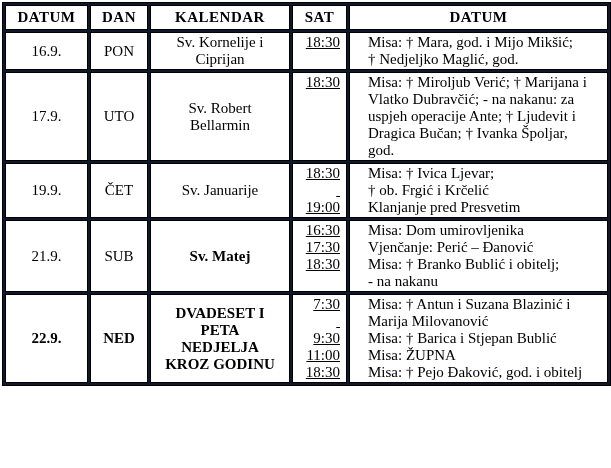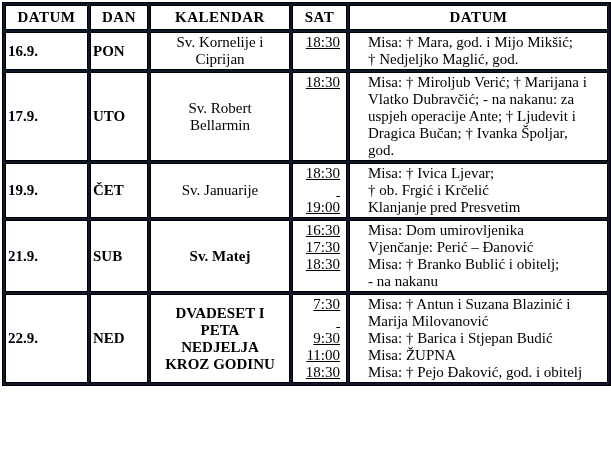--- a/index.html
+++ b/index.html
@@ -36,22 +36,22 @@
     vertical-align: middle;
     padding: 3px 1px;
     letter-spacing: 0.5px;
   }
   .schedule td {
     font-size: 15px;
     line-height: 17px;
     padding: 1px 2px;
   }
   td.c-datum, td.c-dan {
+    text-align: center;
     vertical-align: middle;
-    font-weight: bold;
   }
   td.c-kalendar {
     text-align: center;
     vertical-align: middle;
   }
   td.c-sat {
     text-align: right;
     vertical-align: top;
     padding-right: 6px;
     text-decoration: underline;
@@ -173,20 +173,20 @@
     <td class="c-sat">
             <div class="line">7:30</div>
             <div class="line">&nbsp;</div>
             <div class="line">9:30</div>
             <div class="line">11:00</div>
             <div class="line">18:30</div>
           </td>
     <td class="c-nakana">
             <div class="line">Misa: † Antun i Suzana Blazinić i</div>
             <div class="line">Marija Milovanović</div>
-            <div class="line">Misa: † Barica i Stjepan Budić</div>
+            <div class="line">Misa: † Barica i Stjepan Bublić</div>
             <div class="line">Misa: ŽUPNA</div>
             <div class="line">Misa: † Pejo Đaković, god. i obitelj</div>
           </td>
   </tr>
 </tbody>
   </table>
 </div>
 
 </body></html>

